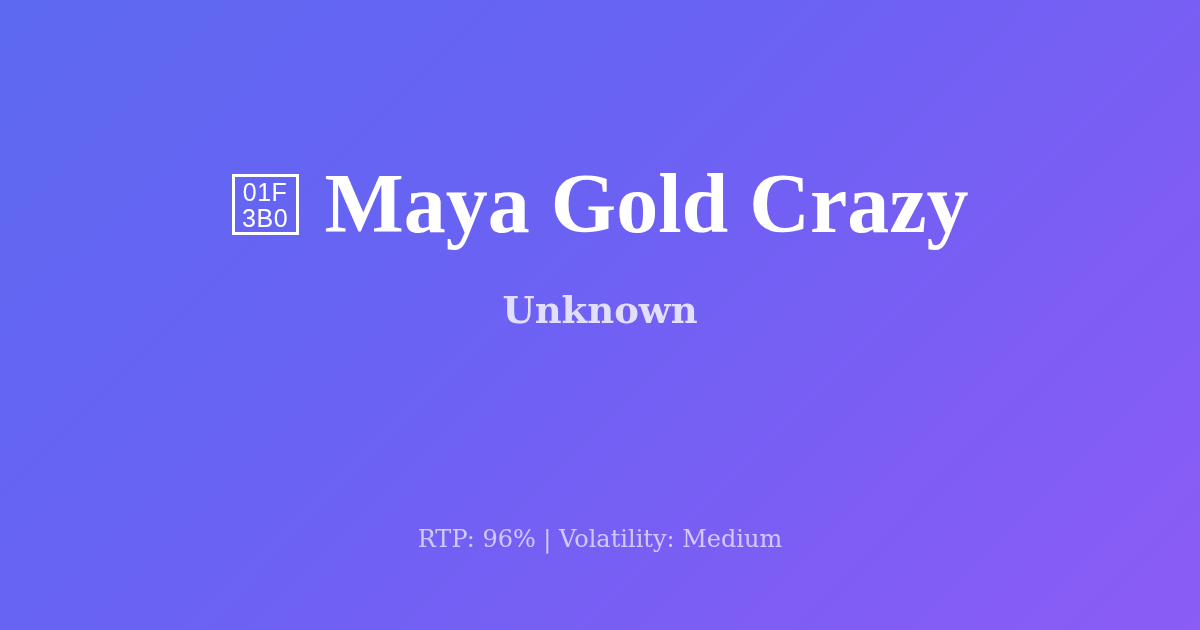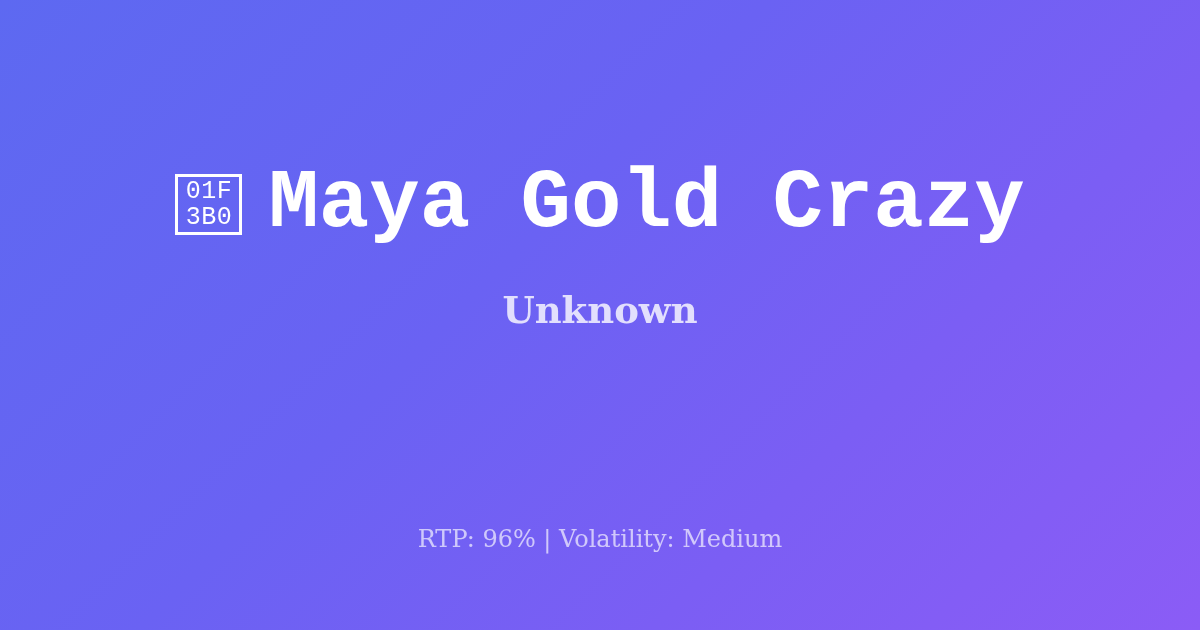--- a/index.html
+++ b/index.html
@@ -55,38 +55,38 @@
   
   .tofu {
     display: inline-flex;
     flex-direction: column;
     align-items: center;
     justify-content: center;
     box-sizing: border-box;
     width: 67px;
     height: 61px;
     border: 3px solid #ffffff;
-    font-family: Liberation Mono, monospace;
+    font-family: Liberation Sans, sans-serif;
     font-weight: 400;
     line-height: 1;
     color: #ffffff;
     flex: 0 0 auto;
     position: relative;
     top: 1px;
   }
 
   .tofu-row {
     font-size: 25px;
     letter-spacing: 0.5px;
     line-height: 26px;
     display: block;
   }
 
   .game-title {
-    font-family: Liberation Mono, monospace;
+    font-family: Liberation Serif, serif;
     font-weight: 700;
     font-size: 84px;
     line-height: 1.02;
     color: #ffffff;
     letter-spacing: 0px;
     margin: 0;
   }
 
   .subtitle {
     margin: 0;

